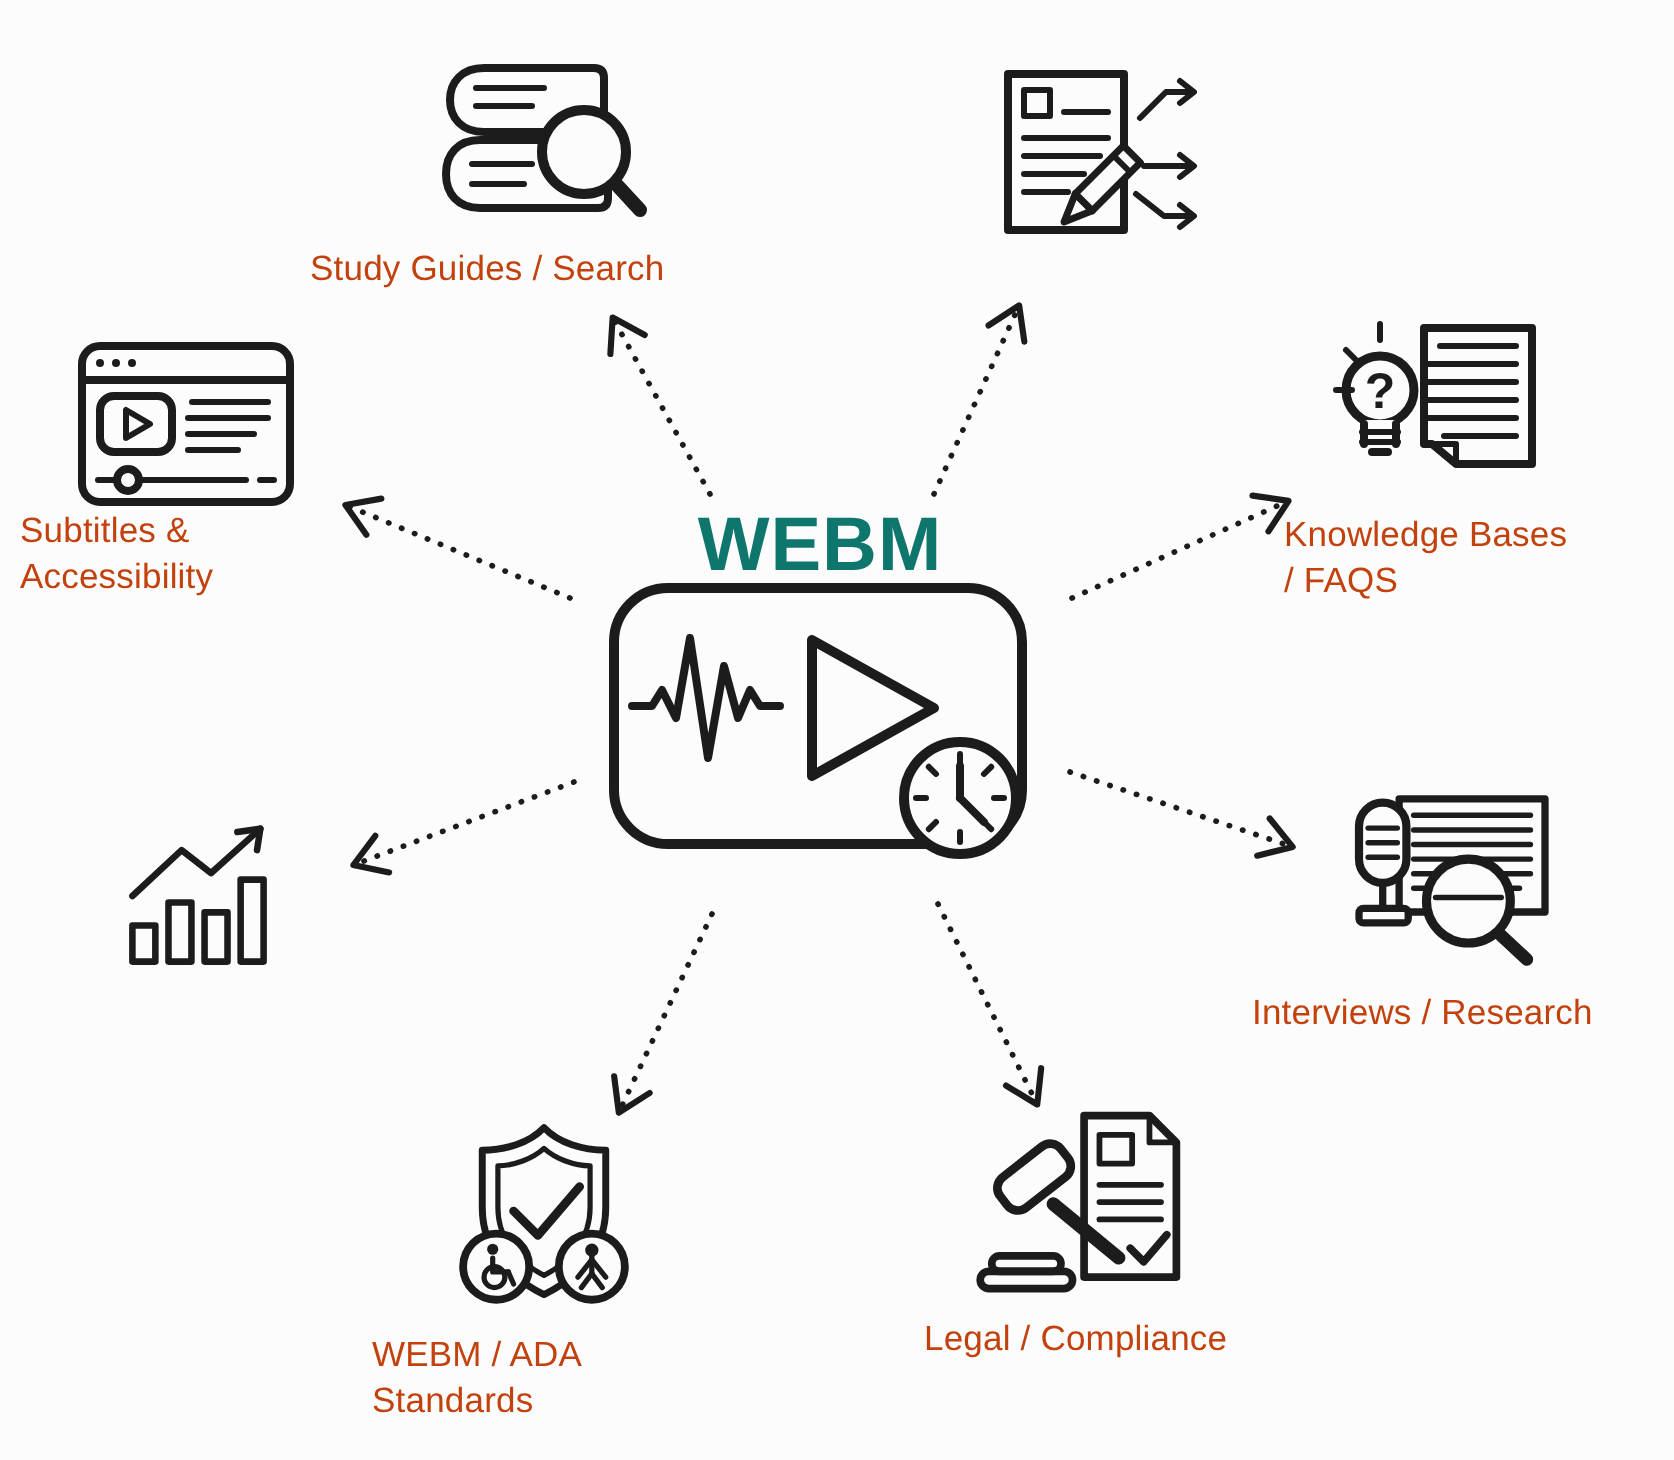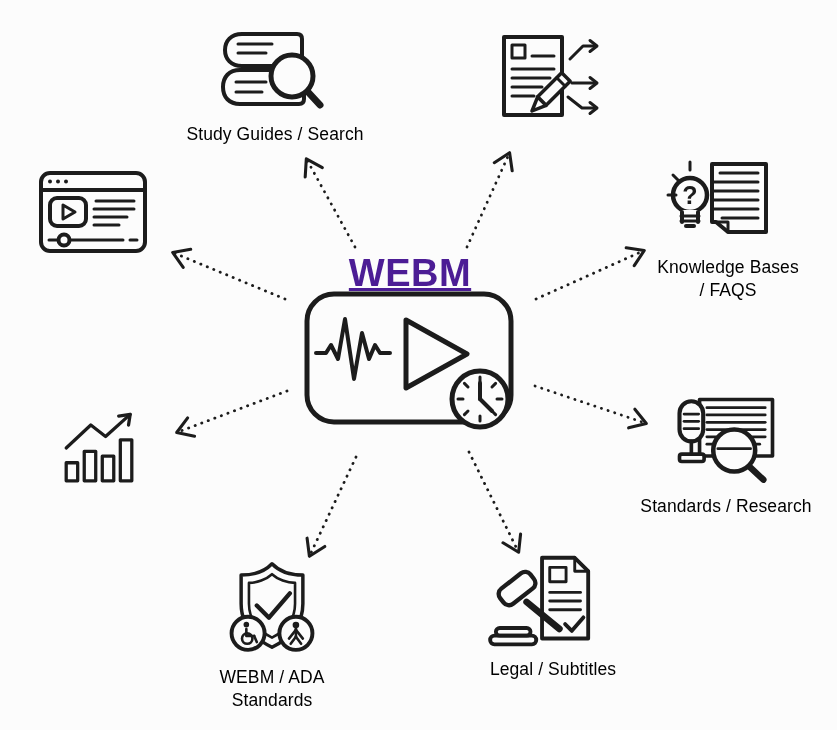--- a/index.html
+++ b/index.html
@@ -9,36 +9,34 @@
   }
   #canvas{
     position:relative;
     width:837px;height:730px;
     background:#fcfcfc;
     overflow:hidden;
   }
   .node-icon{position:absolute;}
   .node-label{
     position:absolute;
-    text-align:center;
     font-size:17.5px;
     line-height:1.32;
-    color:#000000;
+    color:#c2410c;
     white-space:pre-line;
     letter-spacing:0.1px;
   }
   #center-title{
     position:absolute;
     left:300px;top:252px;width:220px;
     text-align:center;
     font-size:38px;
     font-weight:800;
     letter-spacing:0.5px;
-    color:#4c1d95;
-    text-decoration:underline;
+    color:#0f766e;
   }
   #arrows{position:absolute;left:0;top:0;pointer-events:none;}
   
   .s{fill:none;stroke:#1c1c1c;stroke-width:4;stroke-linecap:round;stroke-linejoin:round;}
   .s5{fill:none;stroke:#1c1c1c;stroke-width:5;stroke-linecap:round;stroke-linejoin:round;}
   .s3{fill:none;stroke:#1c1c1c;stroke-width:3;stroke-linecap:round;stroke-linejoin:round;}
   .thick{fill:none;stroke:#1c1c1c;stroke-width:7;stroke-linecap:round;}
   .bgfill{fill:#fcfcfc;stroke:#1c1c1c;stroke-linecap:round;stroke-linejoin:round;}
   .f{fill:#1c1c1c;stroke:none;}
   .qmark{font:bold 25px "Liberation Sans", sans-serif;fill:#1c1c1c;}
@@ -146,20 +144,22 @@
         <path d="M57,41 H97" class="s3"></path>
         <path d="M57,49 H90" class="s3"></path>
         <path d="M57,57 H82" class="s3"></path>
     </g>
     <g>
       <path d="M12,72 H86" class="s3" stroke-width="3.5"></path>
       <circle cx="27" cy="72" r="5.5" class="bgfill" stroke-width="4"></circle>
       <path d="M93,72 H100" class="s3" stroke-width="3.5"></path>
     </g>
   </svg>
+  <div class="node-label" style="left:10px;top:254px;width:172px">Subtitles &amp;
+Accessibility</div>
 
   <svg class="node-icon" style="left:666px;top:158px" width="106" height="92" viewBox="0 0 106 92">
     <g>
       <path d="M46,6 H100 V74 H62 L50,64 H46 Z" class="s"></path>
       <path d="M62,74 V64 H50" class="s3" stroke-width="3.5"></path>
       <path d="M54,15 H92" class="s3"></path>
         <path d="M48,24 H92" class="s3"></path>
         <path d="M46,33 H92" class="s3"></path>
       <path d="M46,42 H92" class="s3"></path>
         <path d="M48,51 H92" class="s3"></path>
@@ -211,21 +211,21 @@
         <path d="M13,38 H29" class="s3"></path>
       <path d="M21,52 V66" class="s"></path>
       <rect x="8" y="66" width="27" height="8" rx="2.5" class="bgfill" stroke-width="4"></rect>
     </g>
     <g>
       <circle cx="68" cy="62" r="23" class="bgfill" stroke-width="5"></circle>
       <path d="M50,60 H86" class="s3" stroke-width="3.5"></path>
       <path d="M85,80 L100,94" class="thick" stroke-width="8"></path>
     </g>
   </svg>
-  <div class="node-label" style="left:626px;top:495px;width:200px">Standards / Research</div>
+  <div class="node-label" style="left:626px;top:495px;width:200px">Interviews / Research</div>
 
   <svg class="node-icon" style="left:222px;top:560px" width="100" height="98" viewBox="0 0 115 112">
     <g>
       <path d="M57.5,4 C66,13 80,17 93,17 V50 C93,74 78,90 57.5,100 C37,90 22,74 22,50 V17 C35,17 49,13 57.5,4 Z" class="s" stroke-width="4.5"></path>
       <path d="M57.5,16 C64,22 75,26 84,26 V50 C84,68 73,81 57.5,89 C42,81 31,68 31,50 V26 C40,26 51,22 57.5,16 Z" class="s3" stroke-width="3.5"></path>
       <path d="M40,52 L54,66 L78,38" class="s5" stroke-width="5"></path>
     </g>
     <g>
       <circle cx="30" cy="84" r="19" class="bgfill" stroke-width="4.5"></circle>
       <circle cx="28" cy="74" r="3.2" class="f"></circle>
@@ -258,15 +258,15 @@
     </g>
     <g>
       <path d="M44,52 L78,80" class="thick" stroke-width="8"></path>
       <g transform="rotate(-38 34 38)">
         <rect x="14" y="28" width="40" height="20" rx="7" class="bgfill" stroke-width="4.5"></rect>
       </g>
       <rect x="12" y="79" width="36" height="8" rx="4" class="s" stroke-width="4"></rect>
       <rect x="6" y="87" width="48" height="9" rx="4.5" class="s" stroke-width="4"></rect>
     </g>
   </svg>
-  <div class="node-label" style="left:462px;top:658px;width:182px">Legal / Subtitles</div>
+  <div class="node-label" style="left:462px;top:658px;width:182px">Legal / Compliance</div>
 
 </div>
 
 </body></html>

